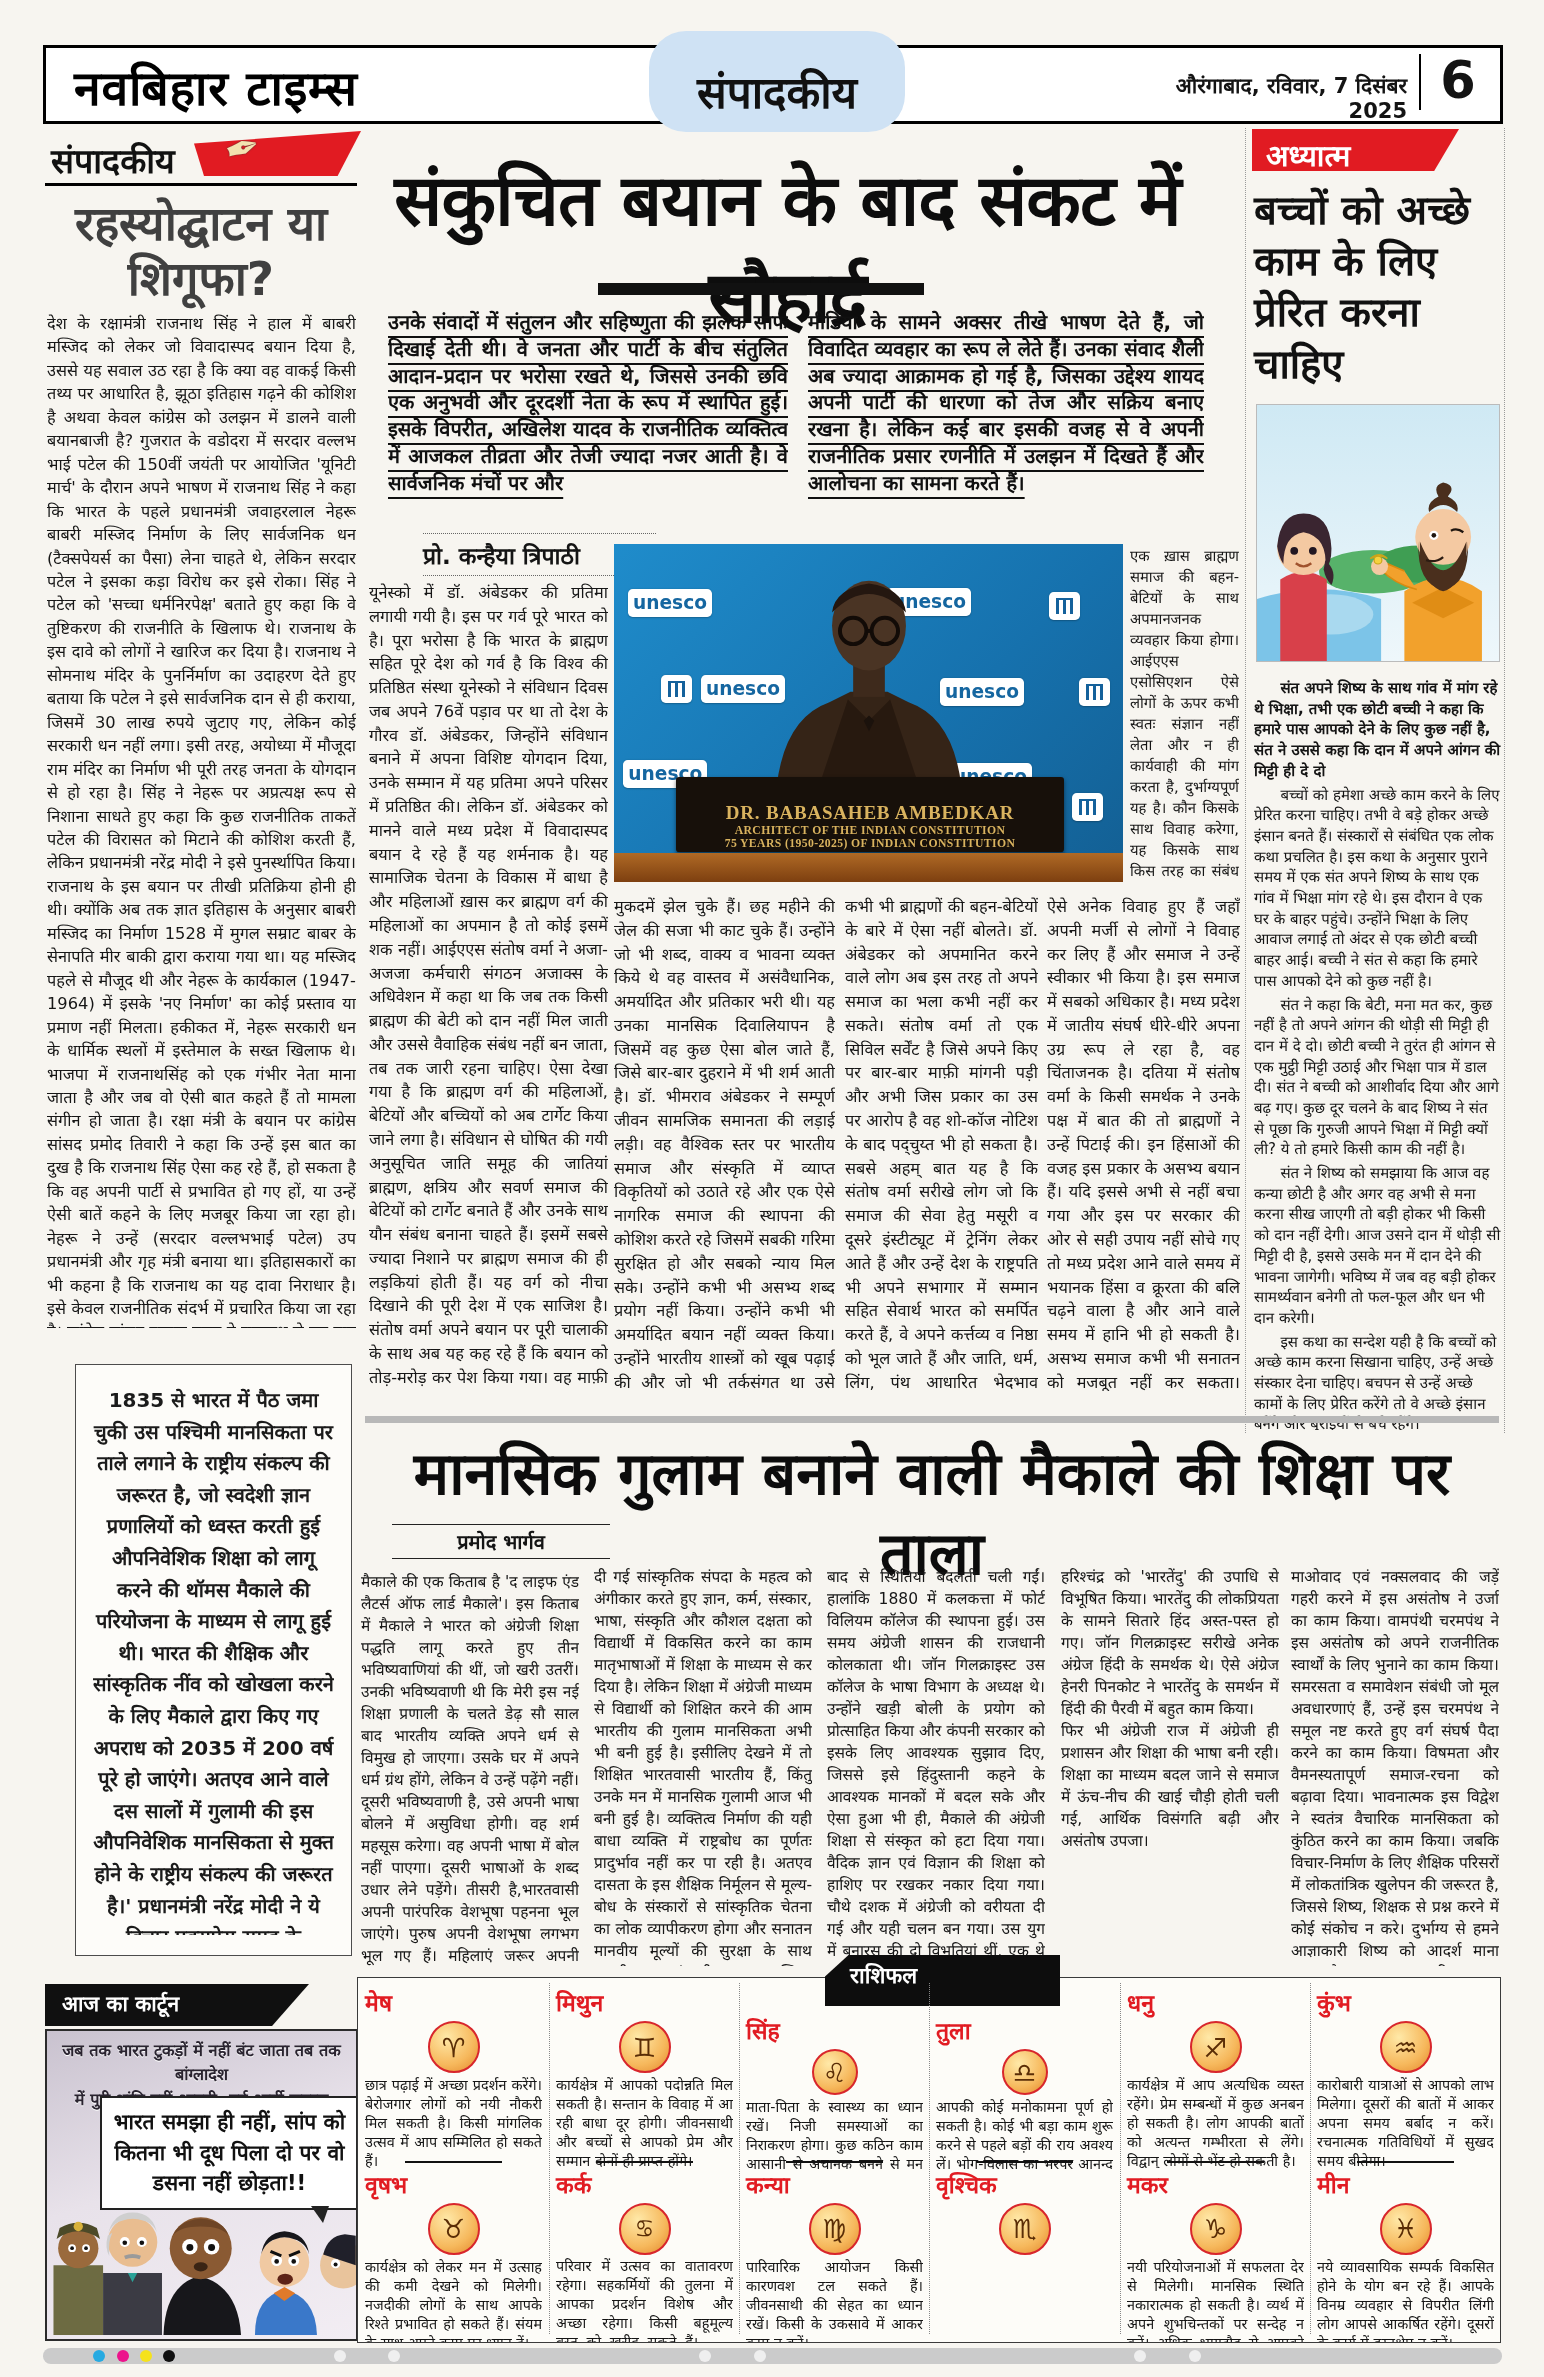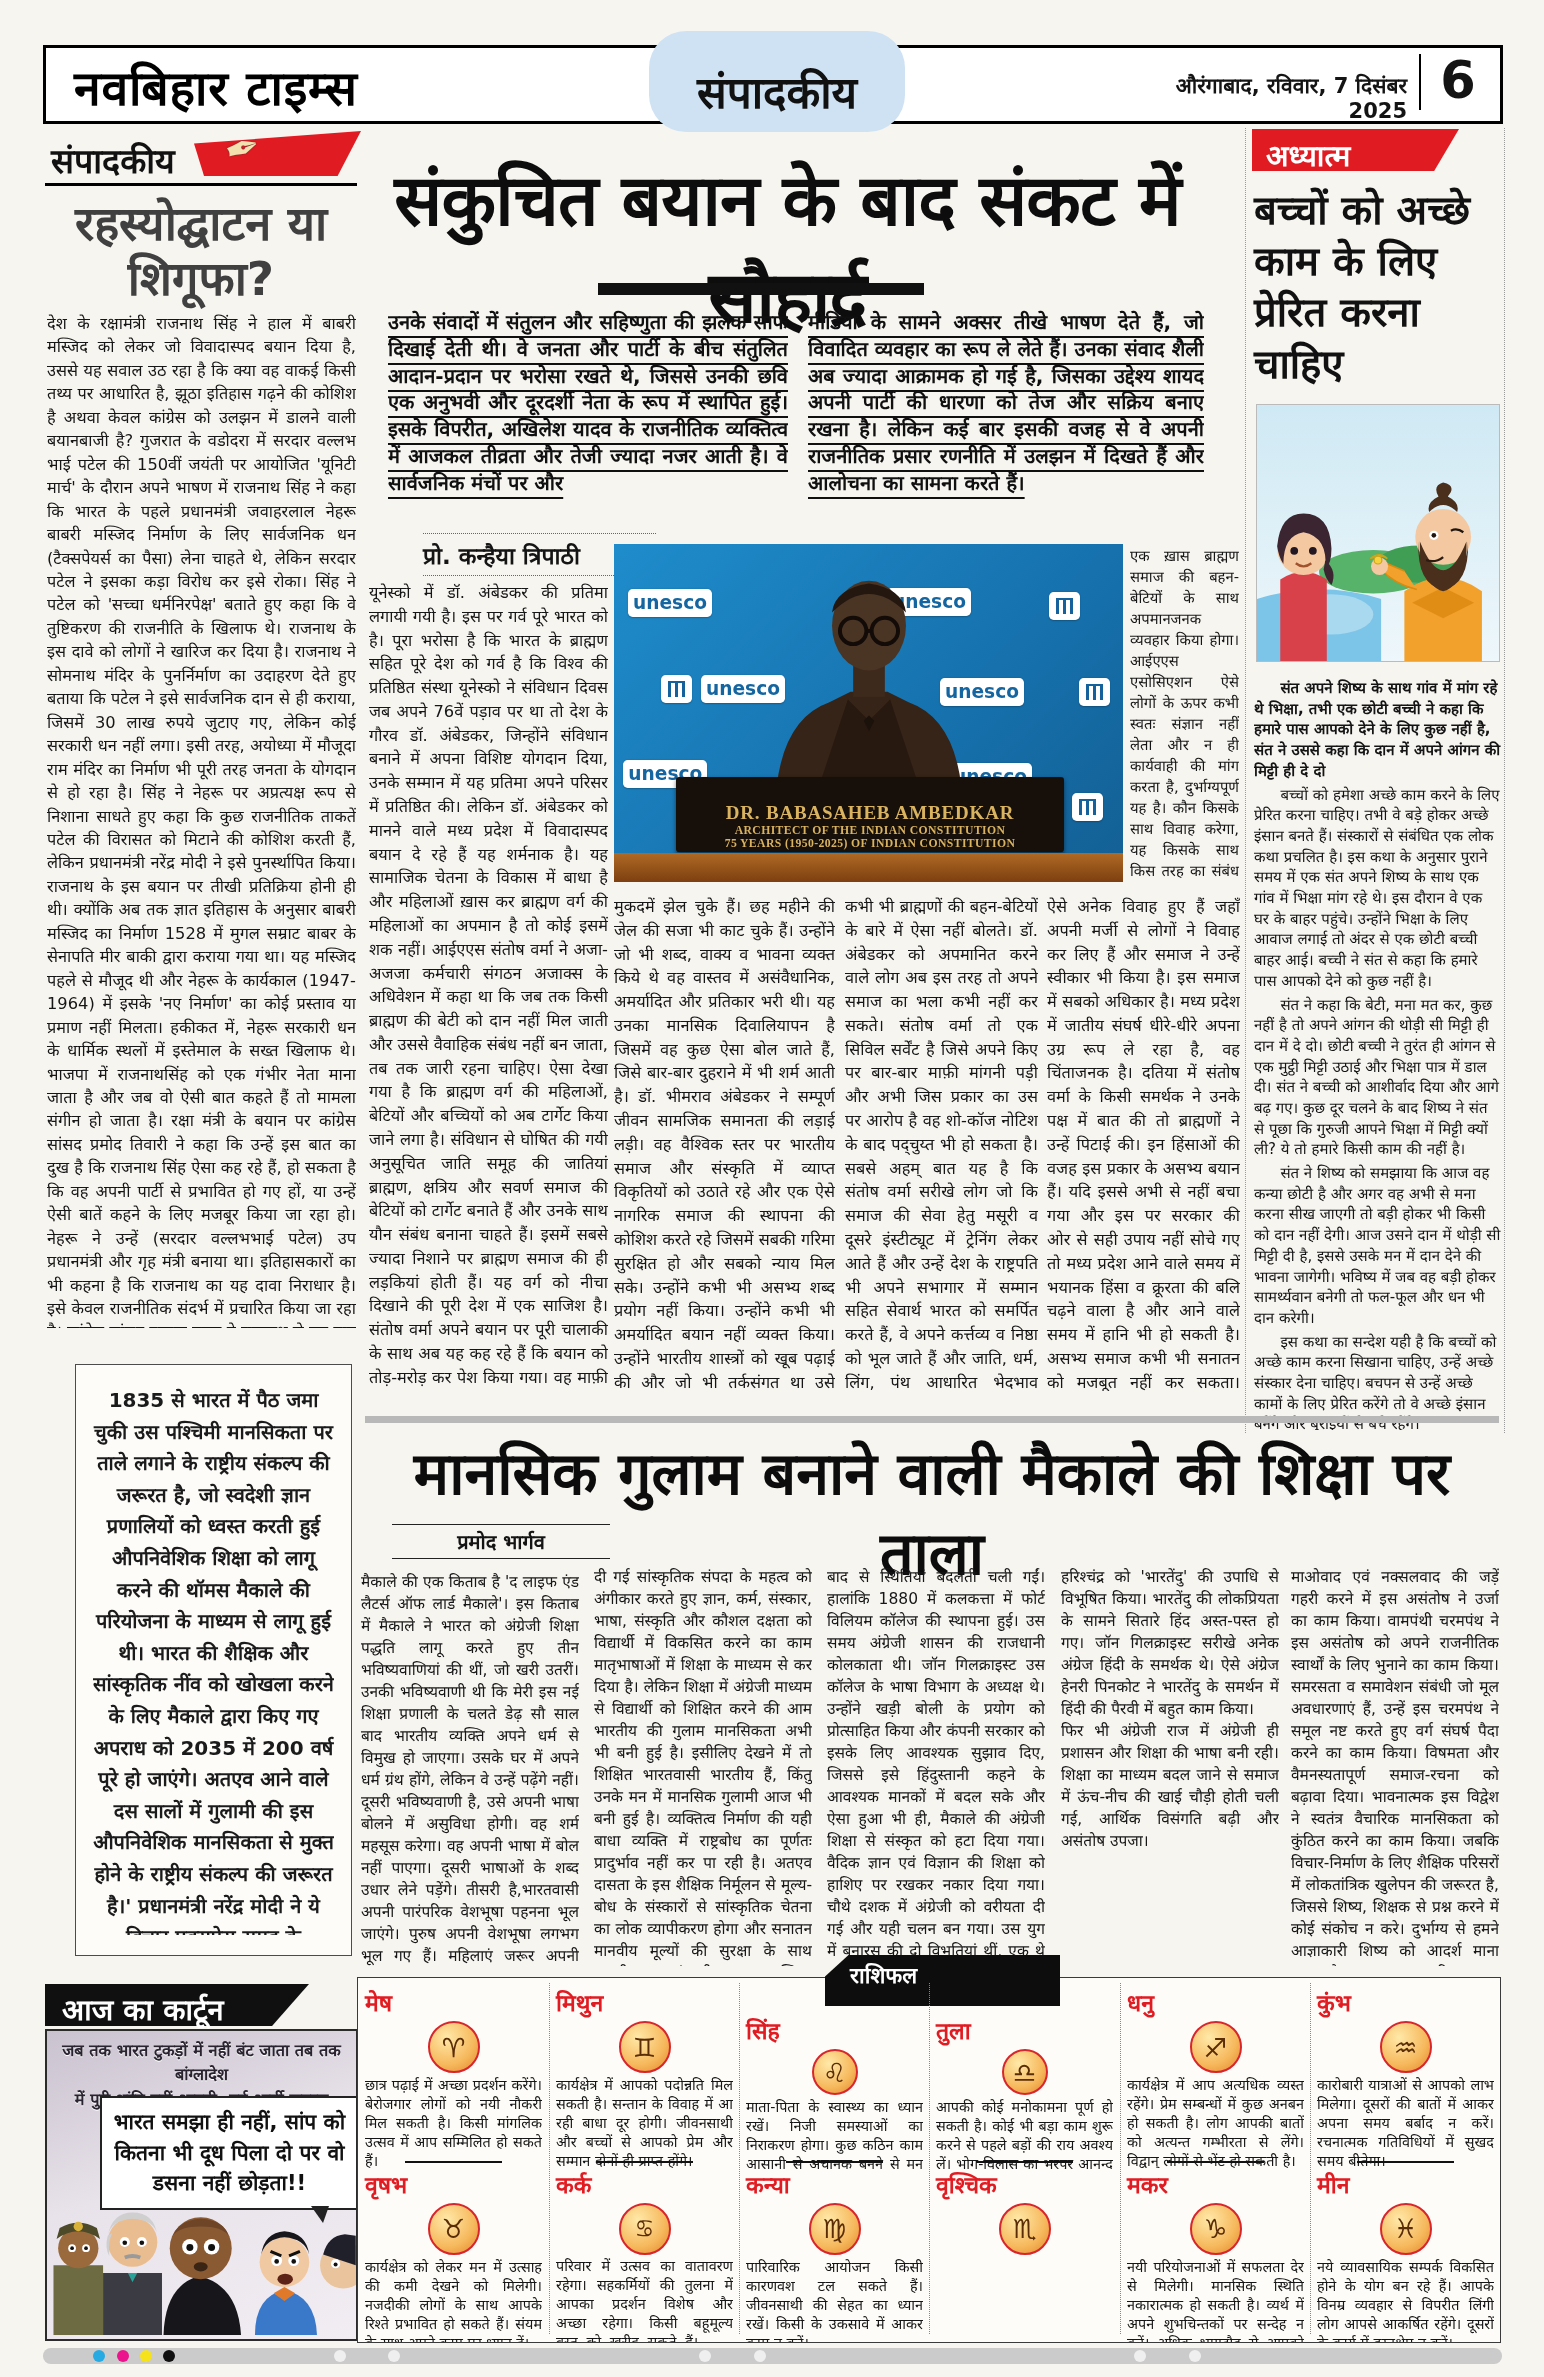--- a/index.html
+++ b/index.html
@@ -50,21 +50,21 @@
   .sp-illus{left:1256px;top:404px;width:242px;height:256px;border:0.8px solid #bbb;overflow:hidden;}
   .sp-body{left:1254px;top:678px;width:247px;height:752px;font-size:15px;line-height:1.38;}
   .sp-intro{font-weight:800;}
   .sp-body p{margin:0 0 3.1px;text-indent:26.4px;}
   
   .gray-rule{left:365px;top:1416px;width:1134px;height:7px;background:#b8b8b8;}
   .mc-head{left:365px;top:1431px;width:1134px;text-align:center;font-size:59px;font-weight:900;color:#0c0c0c;}
   .mc-byline{left:392px;top:1524px;width:218px;text-align:center;padding:3.1px 0;border-top:1.6px solid #222;border-bottom:1.6px solid #222;font-size:20px;font-weight:800;}
   
   .ct-banner{left:45px;top:1984px;width:264px;height:42px;background:#101010;clip-path:polygon(0 0,100% 0,86% 100%,0 100%);}
-  .ct-banner-txt{left:62px;top:1989px;font-size:29px;font-weight:900;color:#fff;}
+  .ct-banner-txt{left:62px;top:1989px;font-size:21px;font-weight:900;color:#fff;}
   .ct-box{left:45px;top:2029px;width:309px;height:308px;border:2.3px solid #2b2b2b;background:linear-gradient(160deg,#c9c2cf 0%,#e8e2ea 45%,#f2edf3 100%);overflow:hidden;}
   .ct-cap{width:100%;text-align:center;font-weight:800;color:#2a2430;font-size:16.3px;line-height:1.5;margin-top:7.8px;text-shadow:0 0.8px 0 #fff;}
   .bubble{position:absolute;left:53px;top:65px;width:233px;background:#fff;border:2.3px solid #222;padding:9.3px 11px;font-size:21px;line-height:1.45;font-weight:800;text-align:center;color:#111;}
   .bubble:after{content:"";position:absolute;right:28px;bottom:-15.5px;width:0;height:0;border-left:12.4px solid transparent;border-right:6.2px solid transparent;border-top:17px solid #222;}
   
   .hs-box{left:357px;top:1977px;width:1142px;height:364px;border:1.6px solid #3a3a3a;background:#fdfcf8;}
   .hs-banner{left:825px;top:1955px;width:235px;height:51px;background:#0d0d0d;clip-path:polygon(0 42%,10% 0,100% 0,100% 100%,0 100%);}
   .hs-banner-txt{left:850px;top:1959px;font-size:22px;font-weight:900;color:#fff;}
   .hs-div{top:1983px;height:351px;border-left:1.6px dotted #888;width:0;}
   .h-cell{position:absolute;width:177px;}

